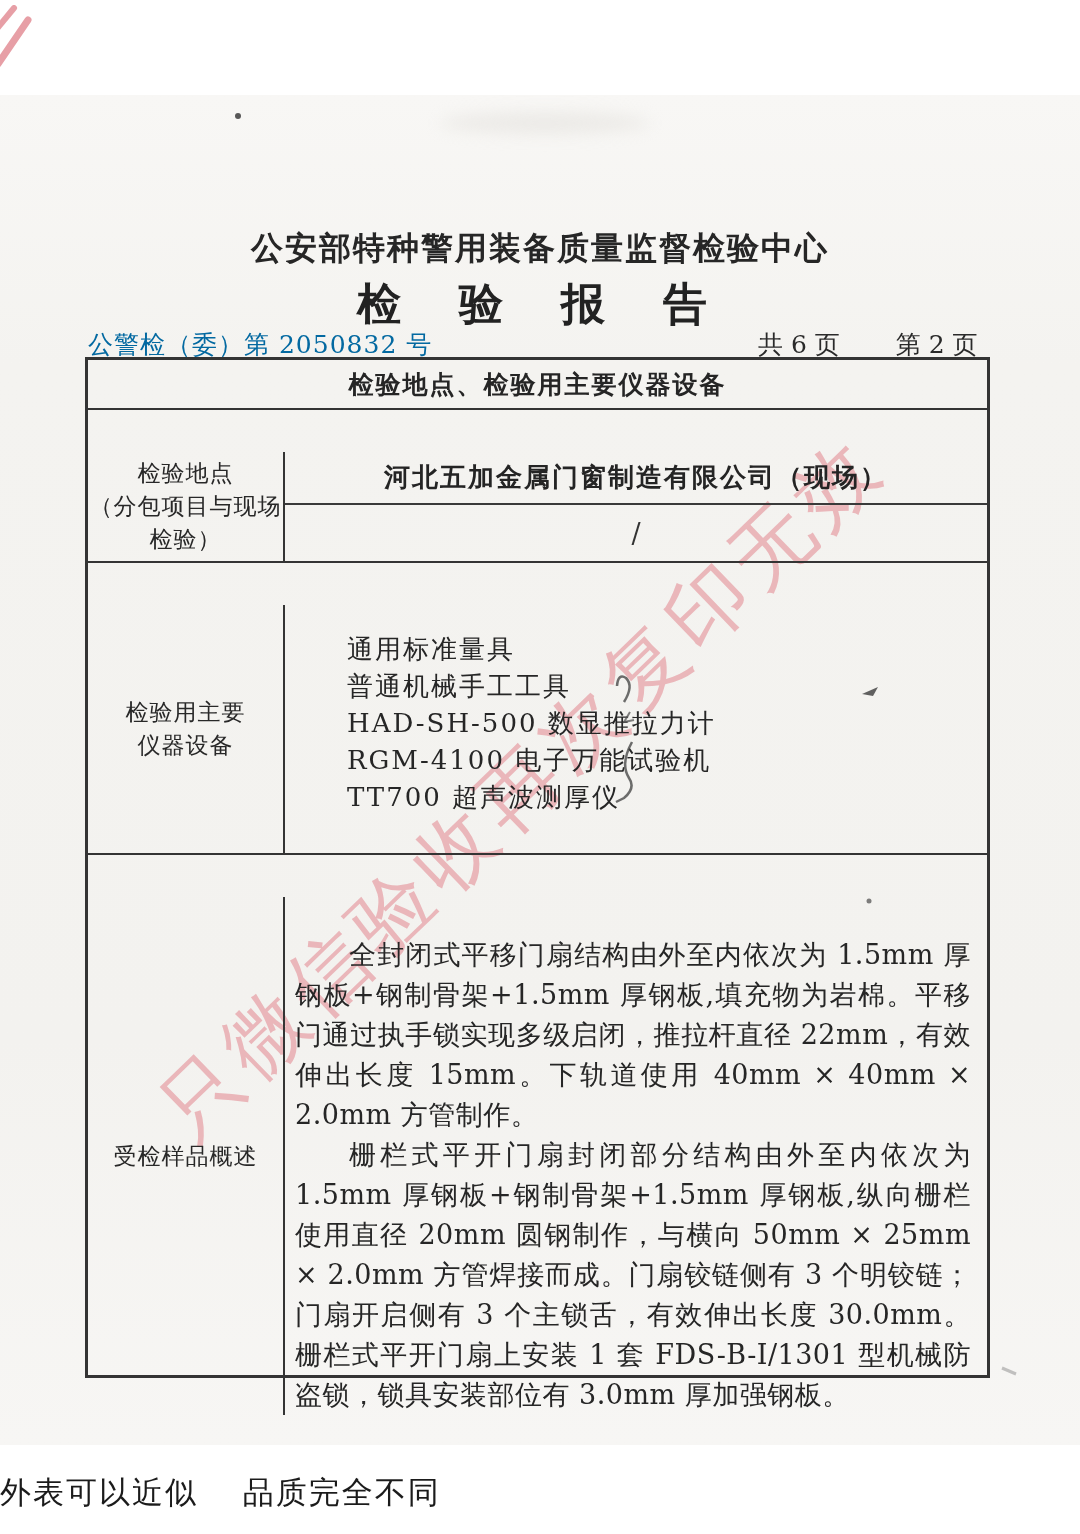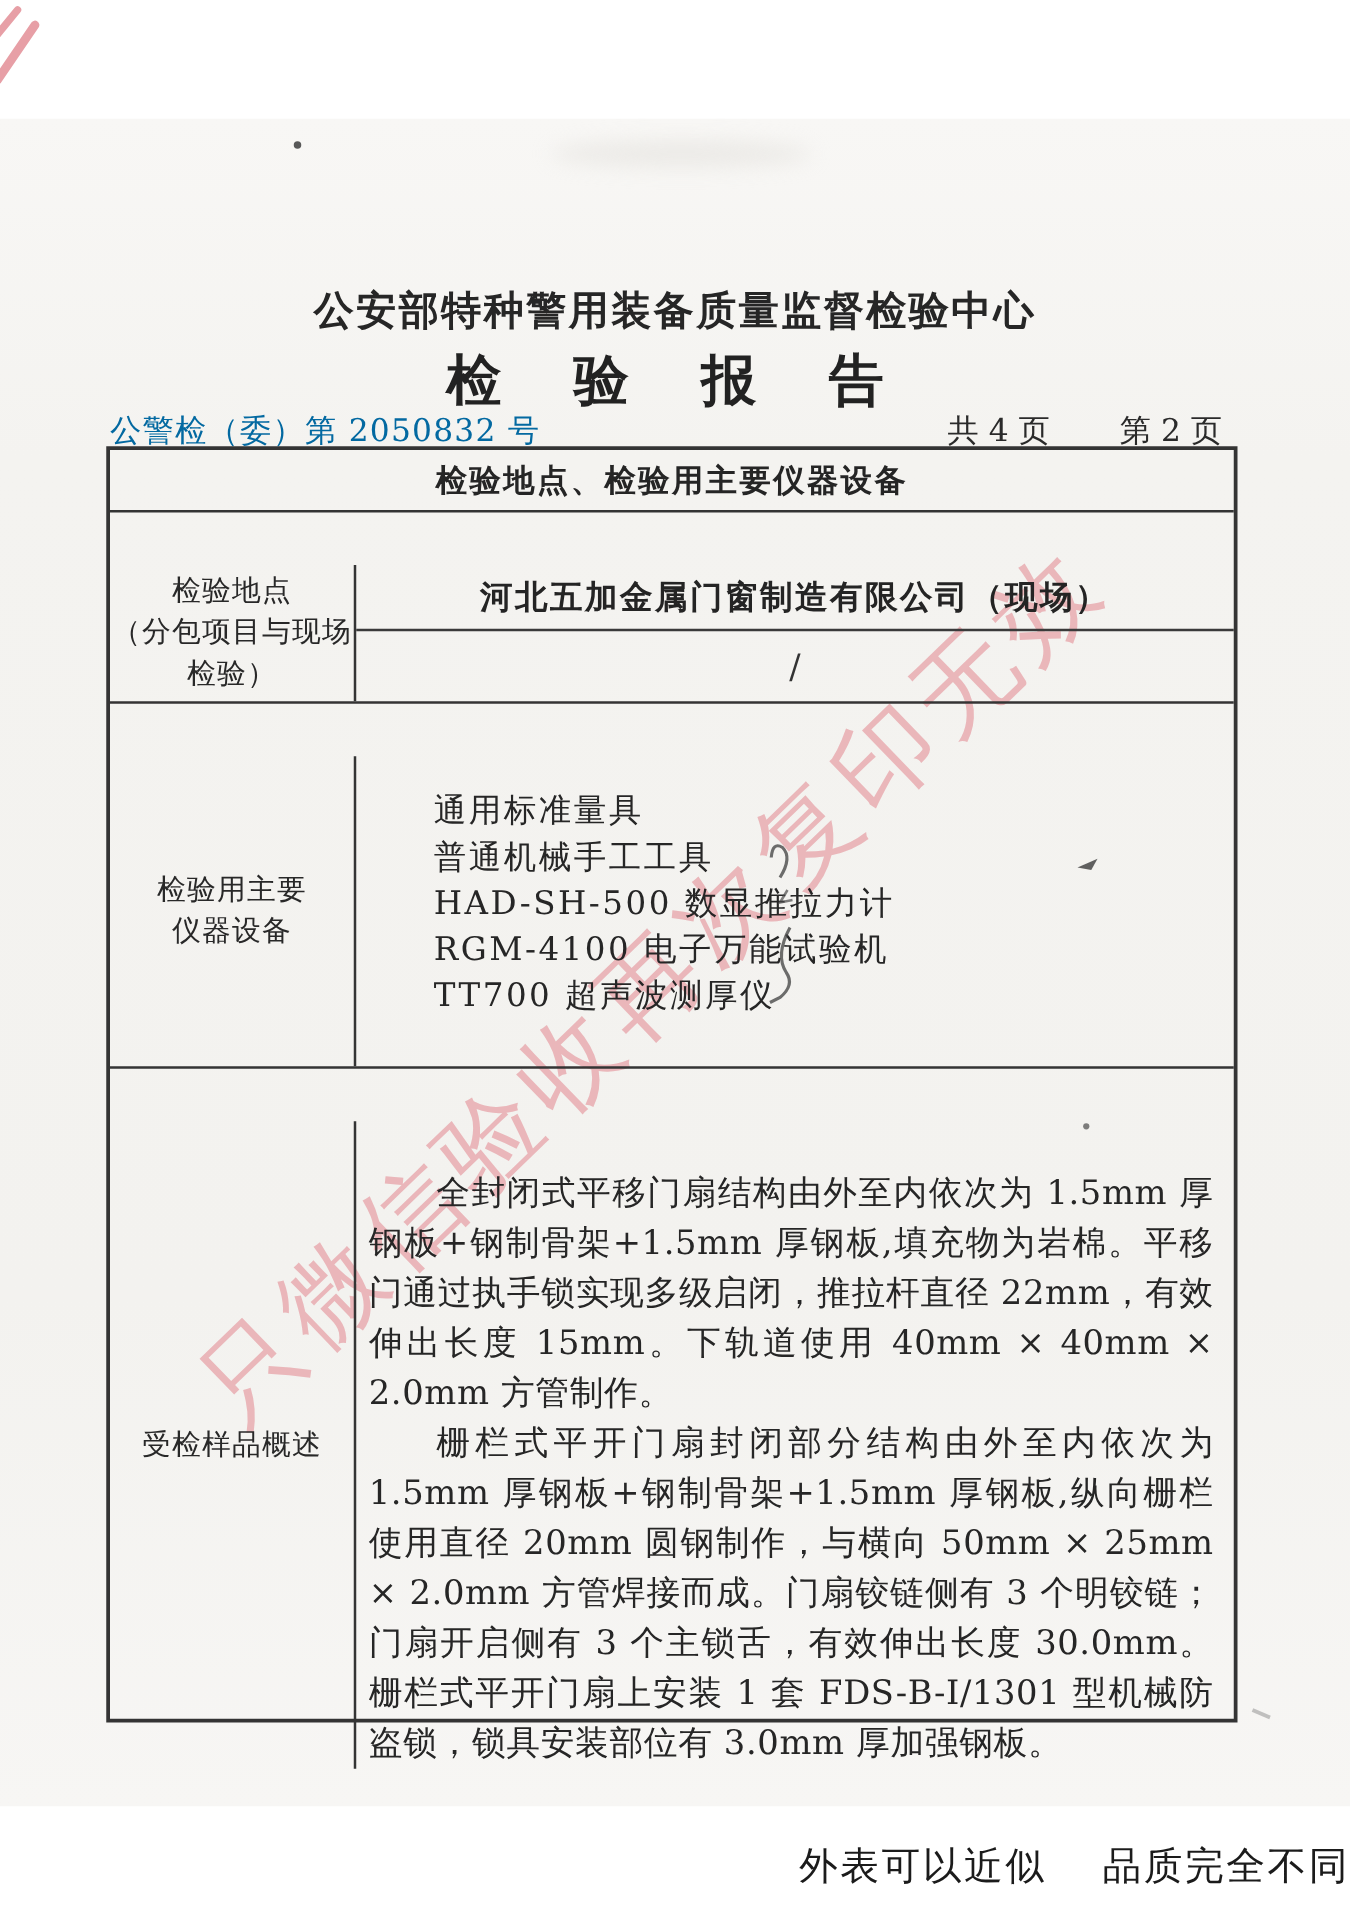--- a/index.html
+++ b/index.html
@@ -97,21 +97,21 @@
     color:rgba(223,118,128,0.48);
     font-weight:400;pointer-events:none;
   }
   .wm-corner{
     position:absolute;left:-6px;top:2px;width:60px;height:70px;
     pointer-events:none;opacity:.75;
   }
 
   .footer-caption{
     position:absolute;top:1472px;left:0;width:1080px;
-    text-align:right;font-size:31px;letter-spacing:2px;color:#1b1b1b;
+    text-align:left;font-size:31px;letter-spacing:2px;color:#1b1b1b;
   }
 
   .artifacts{position:absolute;left:0;top:0;pointer-events:none;}
 </style>
 </head>
 <body>
 
 <div class="page">
 
   <div class="scan-area"></div>
@@ -121,21 +121,21 @@
     <path d="M4 62 L34 18" stroke="#df8089" stroke-width="7" fill="none" stroke-linecap="round"></path>
     <path d="M2 28 L20 6" stroke="#df8089" stroke-width="6" fill="none" stroke-linecap="round"></path>
   </svg>
 
   <div class="watermark">只微信验收再次复印无效</div>
 
   <div class="org-title">公安部特种警用装备质量监督检验中心</div>
   <div class="report-title">检验报告</div>
   <div class="doc-number">公警检（委）第 2050832 号</div>
   <div class="page-counts">
-    <span>共 4 页</span>
+    <span>共 6 页</span>
     <span>第 2 页</span>
   </div>
 
   <div class="report-table">
 
     <div class="t-section-header">检验地点、检验用主要仪器设备</div>
 
     <div class="t-row row-location">
       <div class="t-label">
         <span>检验地点</span>

